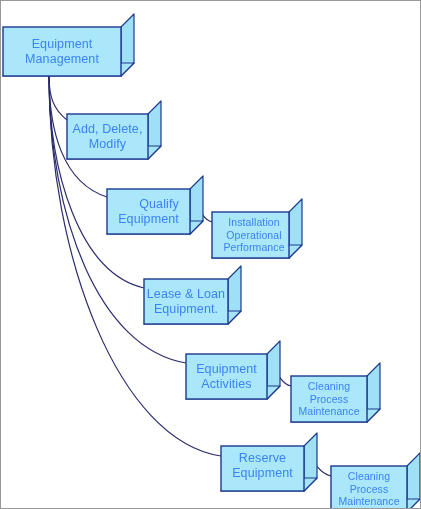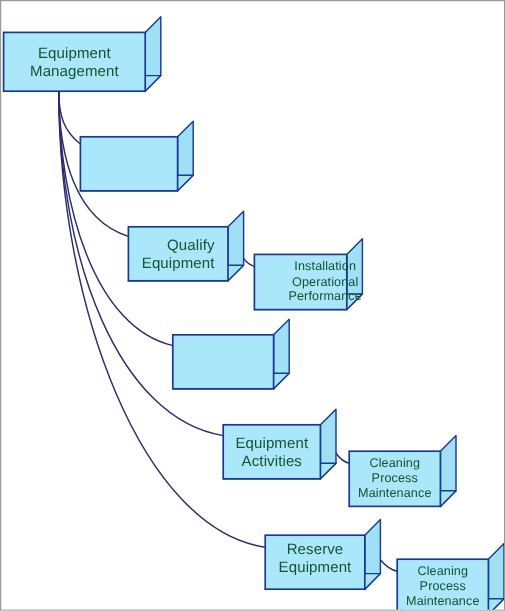--- a/index.html
+++ b/index.html
@@ -36,21 +36,21 @@
     left: 0;
     top: 0;
     overflow: visible;
   }
   .node-label {
     position: absolute;
     display: flex;
     align-items: center;
     justify-content: center;
     text-align: center;
-    color: #14532d;
+    color: #3b82f6;
     line-height: 1.18;
     letter-spacing: 0.1px;
     white-space: pre-line;
     user-select: none;
   }
   .fs-normal { font-size: 12.5px; }
   .fs-small  { font-size: 10.5px; }
 </style>
 </head>
 <body>
@@ -75,46 +75,50 @@
         </svg>
         <div class="node-label fs-normal" style="left: 0px; top: 13px; width: 118px; height: 49px;">Equipment
 Management</div>
       </div>
       <div class="node" style="left: 66px; top: 100px; width: 94px; height: 58px;">
         <svg class="node-svg" width="96" height="60">
           <polygon points="81,13 94,0 94,45 81,58" fill="#9fe0f7" stroke="#1a3a8f" stroke-width="1.2" stroke-linejoin="round"></polygon>
           <polygon points="0,58 81,58 94,45 13,45" fill="#a6e4fa" stroke="#1a3a8f" stroke-width="1.2" stroke-linejoin="round"></polygon>
           <rect x="0" y="13" width="81" height="45" fill="#aae7fb" stroke="#1a3a8f" stroke-width="1.4"></rect>
         </svg>
+        <div class="node-label fs-normal" style="left: 0px; top: 13px; width: 81px; height: 45px;">Add, Delete,
+Modify</div>
       </div>
       <div class="node" style="left: 106px; top: 175px; width: 96px; height: 58px;">
         <svg class="node-svg" width="98" height="60">
           <polygon points="83,13 96,0 96,45 83,58" fill="#9fe0f7" stroke="#1a3a8f" stroke-width="1.2" stroke-linejoin="round"></polygon>
           <polygon points="0,58 83,58 96,45 13,45" fill="#a6e4fa" stroke="#1a3a8f" stroke-width="1.2" stroke-linejoin="round"></polygon>
           <rect x="0" y="13" width="83" height="45" fill="#aae7fb" stroke="#1a3a8f" stroke-width="1.4"></rect>
         </svg>
         <div class="node-label fs-normal" style="left: 0px; top: 13px; width: 83px; height: 45px; text-align: right;">Qualify
 Equipment</div>
       </div>
       <div class="node" style="left: 211px; top: 198px; width: 90px; height: 59px;">
         <svg class="node-svg" width="92" height="61">
           <polygon points="77,13 90,0 90,46 77,59" fill="#9fe0f7" stroke="#1a3a8f" stroke-width="1.2" stroke-linejoin="round"></polygon>
           <polygon points="0,59 77,59 90,46 13,46" fill="#a6e4fa" stroke="#1a3a8f" stroke-width="1.2" stroke-linejoin="round"></polygon>
           <rect x="0" y="13" width="77" height="46" fill="#aae7fb" stroke="#1a3a8f" stroke-width="1.4"></rect>
         </svg>
-        <div class="node-label fs-small" style="left: 17px; top: 13px; width: 84px; height: 46px;">Installation
+        <div class="node-label fs-small" style="left: 0px; top: 13px; width: 84px; height: 46px;">Installation
 Operational
 Performance</div>
       </div>
       <div class="node" style="left: 143px; top: 265px; width: 97px; height: 58px;">
         <svg class="node-svg" width="99" height="60">
           <polygon points="84,13 97,0 97,45 84,58" fill="#9fe0f7" stroke="#1a3a8f" stroke-width="1.2" stroke-linejoin="round"></polygon>
           <polygon points="0,58 84,58 97,45 13,45" fill="#a6e4fa" stroke="#1a3a8f" stroke-width="1.2" stroke-linejoin="round"></polygon>
           <rect x="0" y="13" width="84" height="45" fill="#aae7fb" stroke="#1a3a8f" stroke-width="1.4"></rect>
         </svg>
+        <div class="node-label fs-normal" style="left: 0px; top: 13px; width: 84px; height: 45px;">Lease &amp; Loan
+Equipment.</div>
       </div>
       <div class="node" style="left: 185px; top: 340px; width: 94px; height: 58px;">
         <svg class="node-svg" width="96" height="60">
           <polygon points="81,13 94,0 94,45 81,58" fill="#9fe0f7" stroke="#1a3a8f" stroke-width="1.2" stroke-linejoin="round"></polygon>
           <polygon points="0,58 81,58 94,45 13,45" fill="#a6e4fa" stroke="#1a3a8f" stroke-width="1.2" stroke-linejoin="round"></polygon>
           <rect x="0" y="13" width="81" height="45" fill="#aae7fb" stroke="#1a3a8f" stroke-width="1.4"></rect>
         </svg>
         <div class="node-label fs-normal" style="left: 0px; top: 13px; width: 81px; height: 45px;">Equipment
 Activities</div>
       </div>

